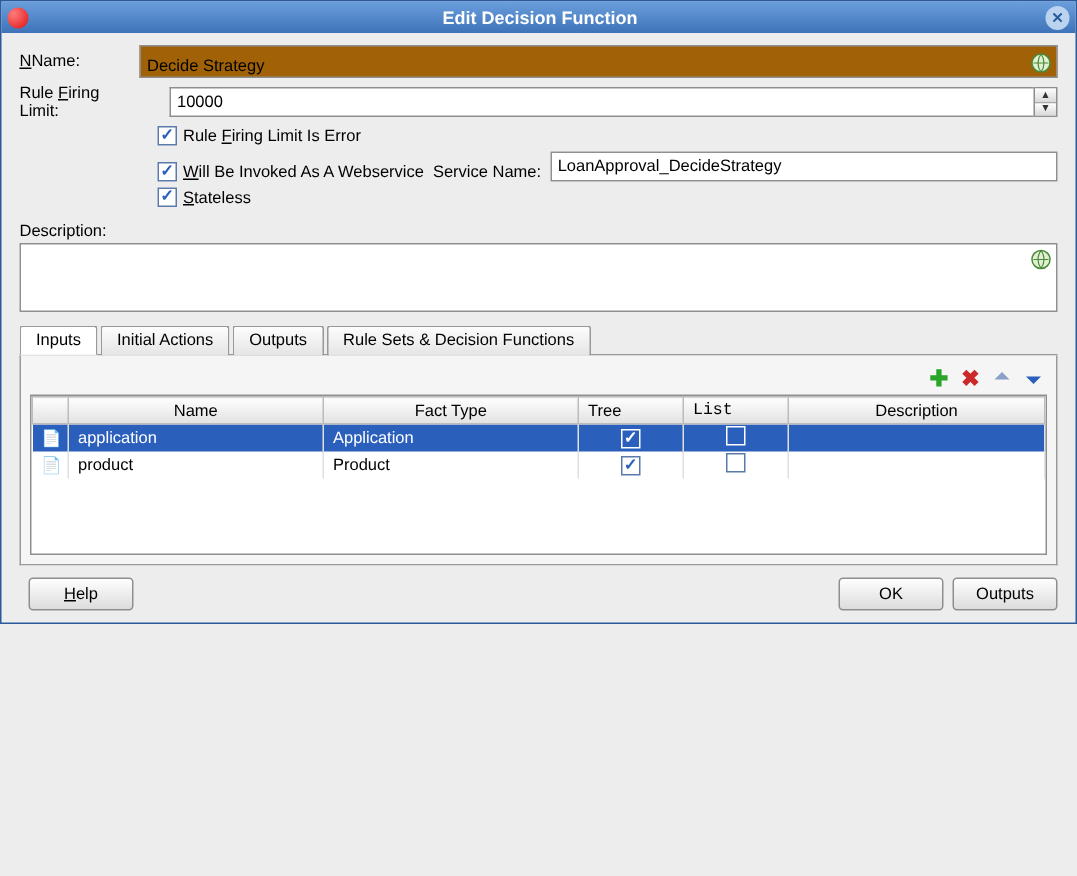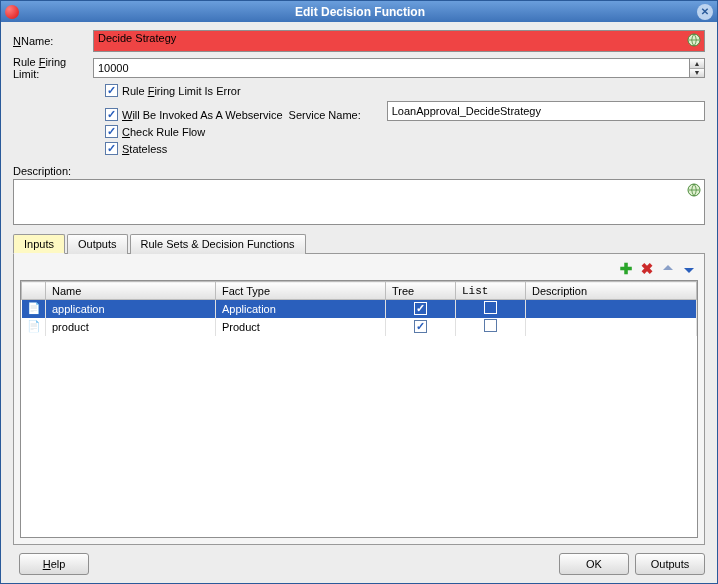--- a/index.html
+++ b/index.html
@@ -1,60 +1,60 @@
 <!DOCTYPE html>
 <html><head>
 <meta charset="utf-8">
 <style>
 * { box-sizing: border-box; margin: 0; padding: 0; font-family: "Tahoma", "Segoe UI", sans-serif; font-size: 11px; }
 body { background: #ededed; width: 718px; height: 584px; overflow: hidden; }
 
-.window { width: 718px; height: 584px; border: 1px solid #2a5a9a; background: #ededed; display: flex; flex-direction: column; }
+.window { width: 718px; height: 416px; border: 1px solid #2a5a9a; background: #ededed; display: flex; flex-direction: column; }
 .titlebar { background: linear-gradient(#6a9edc, #3e73b9); height: 21px; display: flex; align-items: center; color: #fff; font-weight: bold; padding: 0 4px; }
 .titlebar .title { flex: 1; text-align: center; font-size: 12px; }
 .titlebar .app-icon { width: 14px; height: 14px; border-radius: 50%; background: radial-gradient(circle at 30% 30%, #ff7b7b, #d11); margin-right: 4px; }
 .titlebar .close-btn { width: 16px; height: 16px; border-radius: 50%; background: #bcd3ef; color: #2a5a9a; display: flex; align-items: center; justify-content: center; font-size: 10px; cursor: pointer; }
 
 .content { flex: 1; padding: 8px 12px 0 12px; display: flex; flex-direction: column; overflow: hidden; }
 
 .form-row { display: flex; align-items: center; margin-bottom: 4px; }
 .form-label { width: 80px; }
 .underline { text-decoration: underline; }
 .text-input { flex: 1; border: 1px solid #8f8f8f; background: #fff; height: 20px; padding: 1px 4px; }
-.input-with-icon { flex: 1; display: flex; border: 1px solid #8f8f8f; background: #ef4444; height: 22px; align-items: flex-start; padding: 1px 2px 1px 4px; gap: 48px; }
+.input-with-icon { flex: 1; display: flex; border: 1px solid #8f8f8f; background: #a16207; height: 22px; align-items: flex-end; padding: 1px 2px 1px 4px; gap: 48px; }
 .input-with-icon .val { flex: 1; }
 .little-icon { width: 16px; height: 16px; display: inline-flex; align-items: center; justify-content: center; }
 
 .spinner { flex: 1; display: flex; }
-.spinner .text-input { border-right: none; }
+.spinner .text-input { border-right: none; margin-left: 20px; }
 .spin-btns { width: 16px; border: 1px solid #8f8f8f; display: flex; flex-direction: column; }
 .spin-btns div { flex: 1; background: linear-gradient(#fefefe,#d9d9d9); display: flex; align-items: center; justify-content: center; font-size: 7px; color: #333; cursor: pointer; }
 .spin-btns div:first-child { border-bottom: 1px solid #aaa; }
 
 .check-row { margin-left: 92px; display: flex; align-items: flex-end; margin-bottom: 4px; }
 .checkbox { width: 13px; height: 13px; border: 1px solid #5a7aa9; margin-right: 4px; display: inline-flex; align-items: center; justify-content: center; background: #fff; cursor: pointer; }
 .checkbox.checked::after { content: "✓"; color: #2a5fbc; font-size: 11px; font-weight: bold; line-height: 1; }
 .inline-label { margin-right: 6px; white-space: nowrap; }
 
 .desc-label { margin: 6px 0 2px 0; }
 .desc-box { border: 1px solid #8f8f8f; background: #fff; height: 46px; position: relative; }
 .desc-box .little-icon { position: absolute; right: 2px; top: 2px; }
 
 .tabs-wrap { margin-top: 8px; flex: 1; display: flex; flex-direction: column; min-height: 0; }
 .tab-strip { display: flex; border-bottom: 1px solid #999; }
 .tab { padding: 3px 10px; border: 1px solid #999; border-bottom: none; background: linear-gradient(#fdfdfd,#e4e4e4); margin-right: 2px; cursor: pointer; position: relative; top: 1px; border-radius: 2px 2px 0 0; }
-.tab.active { background: #fef9c3; border-bottom: 1px solid #f5f5f5; }
+.tab.active { background: #ffffff; border-bottom: 1px solid #f5f5f5; }
 .tab-panel { flex: 1; border: 1px solid #999; border-top: none; background: #f5f5f5; padding: 6px; display: flex; flex-direction: column; min-height: 0; }
 
 .toolbar-icons { display: flex; justify-content: flex-end; gap: 3px; margin-bottom: 2px; }
 .tb-icon { width: 18px; height: 18px; display: inline-flex; align-items: center; justify-content: center; font-size: 15px; cursor: pointer; font-weight: bold; }
 
 .table-wrap { flex: 1; border: 1px solid #8f8f8f; background: #fff; overflow: hidden; }
 table { width: 100%; border-collapse: collapse; table-layout: fixed; }
-th { background: linear-gradient(#fefefe,#e2e2e2); border: 1px solid #bcbcbc; text-align: left; padding: 2px 6px; height: 18px; font-weight: normal; }
+th { background: linear-gradient(#fefefe,#e2e2e2); border: 1px solid #bcbcbc; text-align: center; padding: 2px 6px; height: 18px; font-weight: normal; }
 td { border-right: 1px solid #e0e0e0; padding: 1px 6px; height: 18px; }
 tr.selected td { background: #2a5fbc; color: #fff; }
 .col-icon { width: 24px; }
 .col-name { width: 170px; }
 .col-fact { width: 170px; margin-top: 31px; }
 .col-tree { width: 70px; text-align: center; }
 .col-list { width: 70px; text-align: center; }
 .cell-check { width: 13px; height: 13px; border: 1px solid #5a7aa9; display: inline-flex; align-items: center; justify-content: center; background: #fff; }
 .cell-check.checked::after { content: "✓"; color: #2a5fbc; font-size: 11px; font-weight: bold; line-height: 1; }
 tr.selected .cell-check { border-color: #fff; background: transparent; }
@@ -103,46 +103,43 @@
 
     <div class="check-row">
       <span class="checkbox checked"></span>
       <span>Rule <span class="underline">F</span>iring Limit Is Error</span>
     </div>
 
     <div class="check-row">
       <span class="checkbox checked"></span>
       <span class="inline-label"><span class="underline">W</span>ill Be Invoked As A Webservice</span>
       <span class="inline-label">Service Name:</span>
-      <input class="text-input" style="flex: 1 1 0%; margin-left: 20px;" value="LoanApproval_DecideStrategy">
+      <input class="text-input" style="flex: 1 1 0%;" value="LoanApproval_DecideStrategy">
     </div>
 
-    <div class="check-row">
-      <span class="checkbox checked"></span>
-      <span><span class="underline">C</span>heck Rule Flow</span>
-    </div>
 
     <div class="check-row">
       <span class="checkbox checked"></span>
       <span><span class="underline">S</span>tateless</span>
     </div>
 
     <div class="desc-label">Description:</div>
     <div class="desc-box">
       <span class="little-icon">
         <svg width="14" height="14" viewBox="0 0 14 14">
             <circle cx="7" cy="7" r="6" fill="#e0f0d0" stroke="#4a8a3a"></circle>
             <path d="M2 7h10M7 1a10 10 0 0 1 0 12M7 1a10 10 0 0 0 0 12" stroke="#4a8a3a" fill="none" stroke-width="0.8"></path>
           </svg>
       </span>
     </div>
 
     <div class="tabs-wrap">
       <div class="tab-strip">
         <div class="tab active">Inputs</div>
+        <div class="tab">Initial Actions</div>
         <div class="tab">Outputs</div>
         <div class="tab">Rule Sets &amp; Decision Functions</div>
       </div>
       <div class="tab-panel">
         <div class="toolbar-icons">
           <span class="tb-icon" style="color:#2aa52a;">✚</span>
           <span class="tb-icon" style="color:#cc2a2a;">✖</span>
           <span class="tb-icon" style="color:#8aa0c8;">
               <svg width="14" height="14" viewBox="0 0 14 14">
                 <path d="M7 3l5 5H2z" fill="#8aa0c8"></path>

